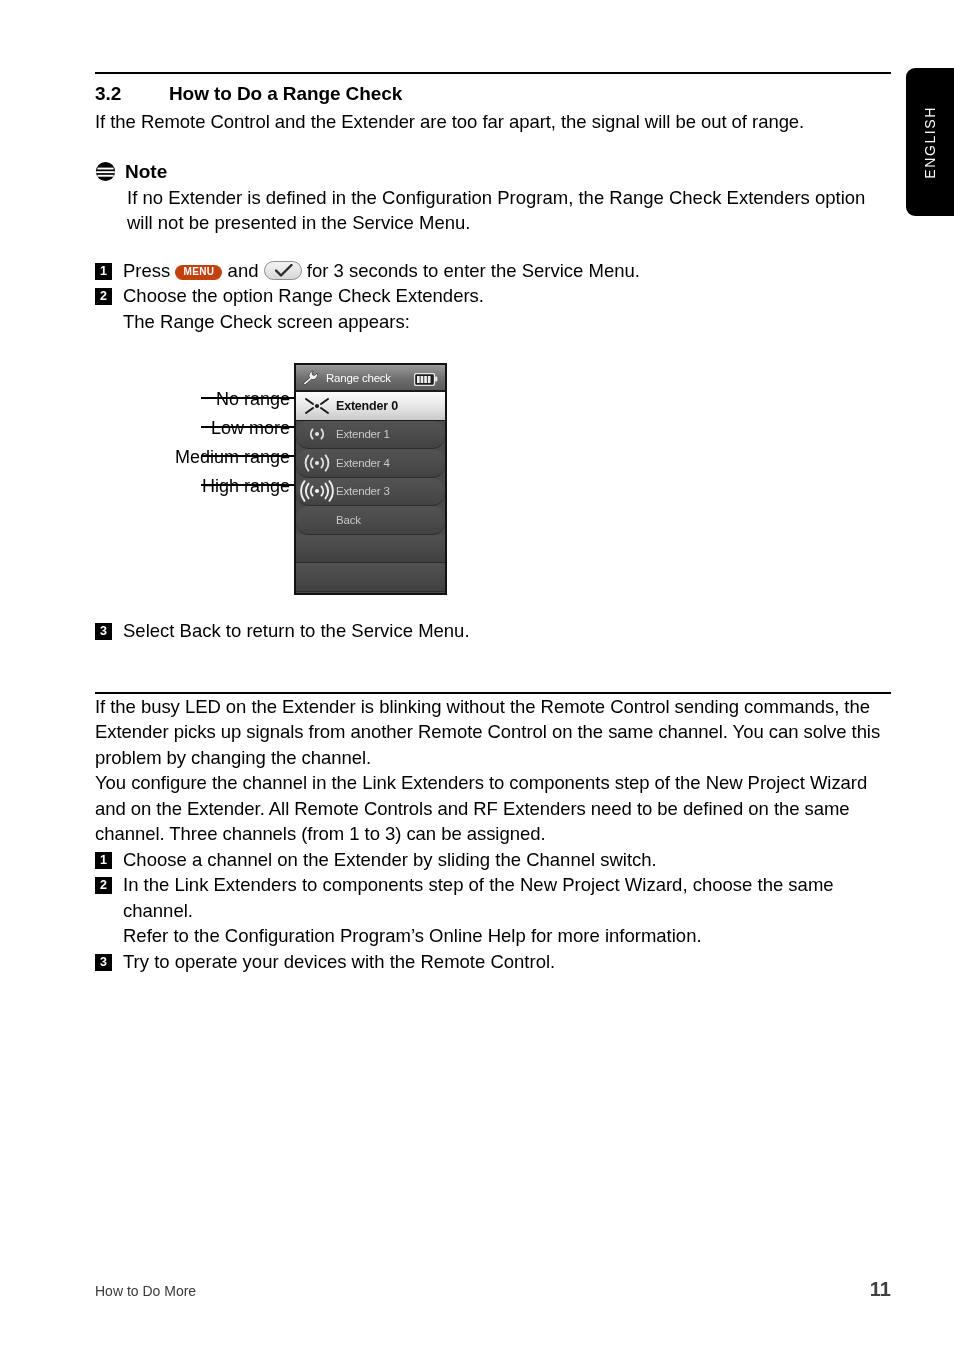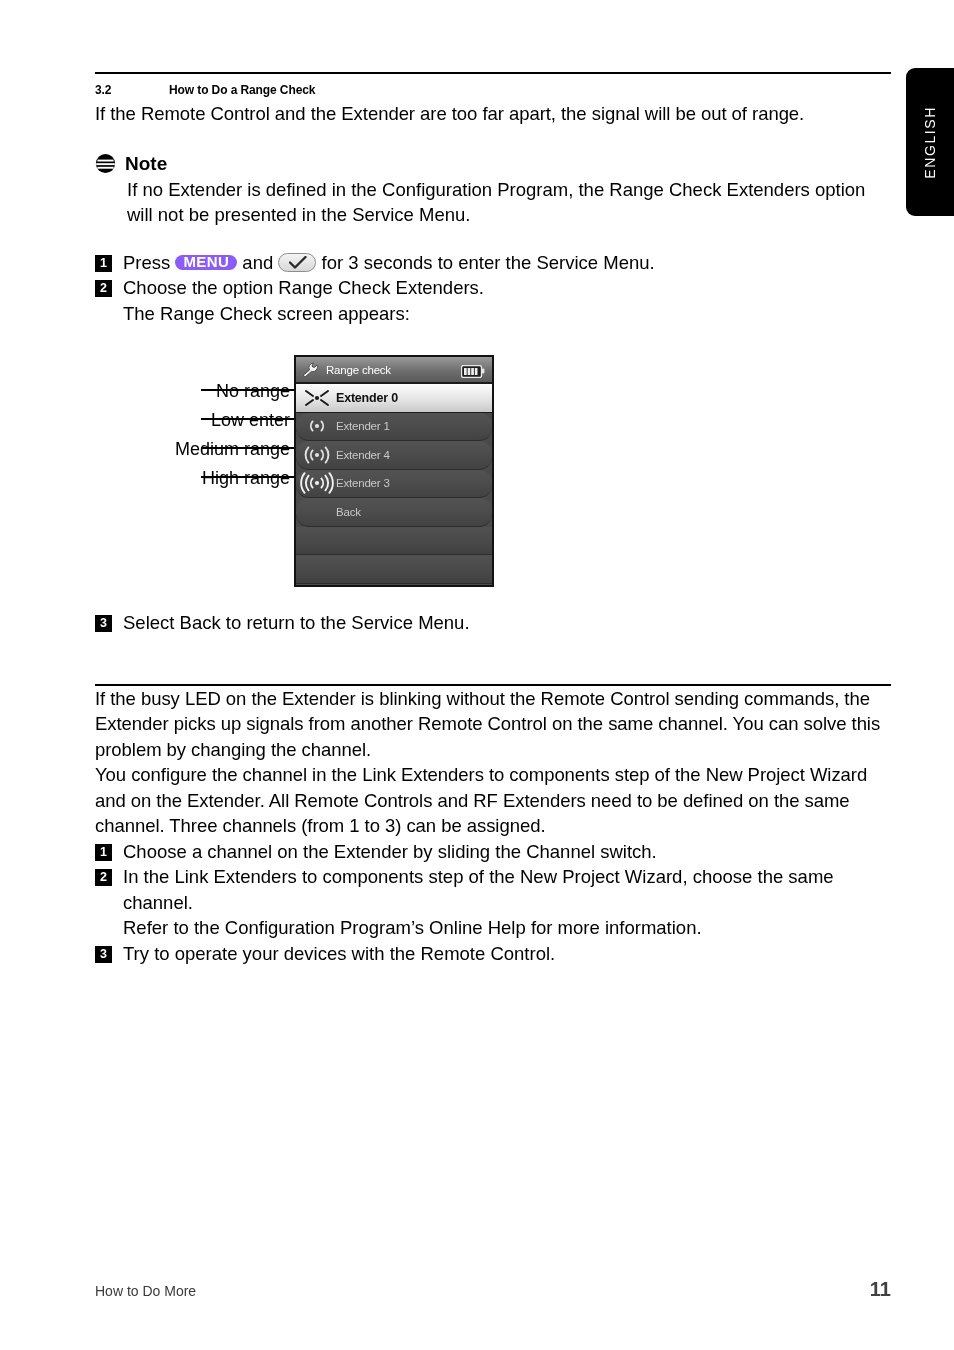--- a/index.html
+++ b/index.html
@@ -47,21 +47,21 @@
 
   .rule {
     height: 2px;
     background: #000000;
     width: 796px;
   }
   .rule--top { margin-top: 72px; }
   .rule--mid { margin-top: 0px; }
 
   h2.section-head {
-    font-size: 12px;
+    font-size: 19px;
     font-weight: bold;
     margin: 9px 0 4px 0;
     letter-spacing: -0.1px;
     display: flex;
   }
   h2.section-head .num { width: 74px; flex: none; }
   h2.section-head .ttl { }
 
   p.body, div.body {
     font-size: 18.5px;
@@ -117,23 +117,23 @@
   .step-txt { flex: 1; }
   .step-cont {
     margin-left: 28px;
     font-size: 18.5px;
     line-height: 25.5px;
   }
 
   
   .key-menu {
     display: inline-block;
-    background: #8b5cf6;
+    background: #c2410c;
     color: #ffffff;
-    font-size: 15px;
+    font-size: 10px;
     font-weight: bold;
     letter-spacing: 0.4px;
     padding: 1px 8px 3px 8px;
     border-radius: 9px;
     vertical-align: 2px;
     line-height: 11px;
   }
   .key-ok {
     display: inline-block;
     background: linear-gradient(#f4f4f4, #d8d8d8);
@@ -149,21 +149,21 @@
   .figure {
     position: relative;
     margin-top: 18px;
     height: 262px;
     width: 796px;
   }
   .device {
     position: absolute;
     left: 199px;
     top: 11px;
-    width: 200px;
+    width: 153px;
     height: 232px;
     background: #4a4a4a;
     border: 2px solid #121212;
   }
   .dev-header {
     height: 27px;
     background: linear-gradient(#9a9a9a, #6e6e6e 55%, #5a5a5a);
     border-bottom: 2px solid #1b1b1b;
     display: flex;
     align-items: center;
@@ -294,21 +294,21 @@
       <span class="step-num">2</span>
       <span class="step-txt"><span>Choose the option </span><b>Range Check Extenders</b><span>.</span></span>
     </div>
 
     <div class="step-cont">The Range Check screen appears:</div>
   </div>
 
   <div class="figure">
 
     <div class="callout" style="right:601px; top:37px;">No range</div>
-    <div class="callout" style="right:601px; top:66px;">Low enter</div>
+    <div class="callout" style="right:601px; top:66px;">Low more</div>
     <div class="callout" style="right:601px; top:95px;">Medium range</div>
     <div class="callout" style="right:601px; top:124px;">High range</div>
 
     <div class="leader" style="left:106px; top:45px;  width:97px;"></div>
     <div class="leader-dot" style="left:200px; top:43px;"></div>
     <div class="leader" style="left:106px; top:74px;  width:97px;"></div>
     <div class="leader-dot" style="left:200px; top:72px;"></div>
     <div class="leader" style="left:106px; top:103px; width:97px;"></div>
     <div class="leader-dot" style="left:200px; top:101px;"></div>
     <div class="leader" style="left:106px; top:132px; width:97px;"></div>

